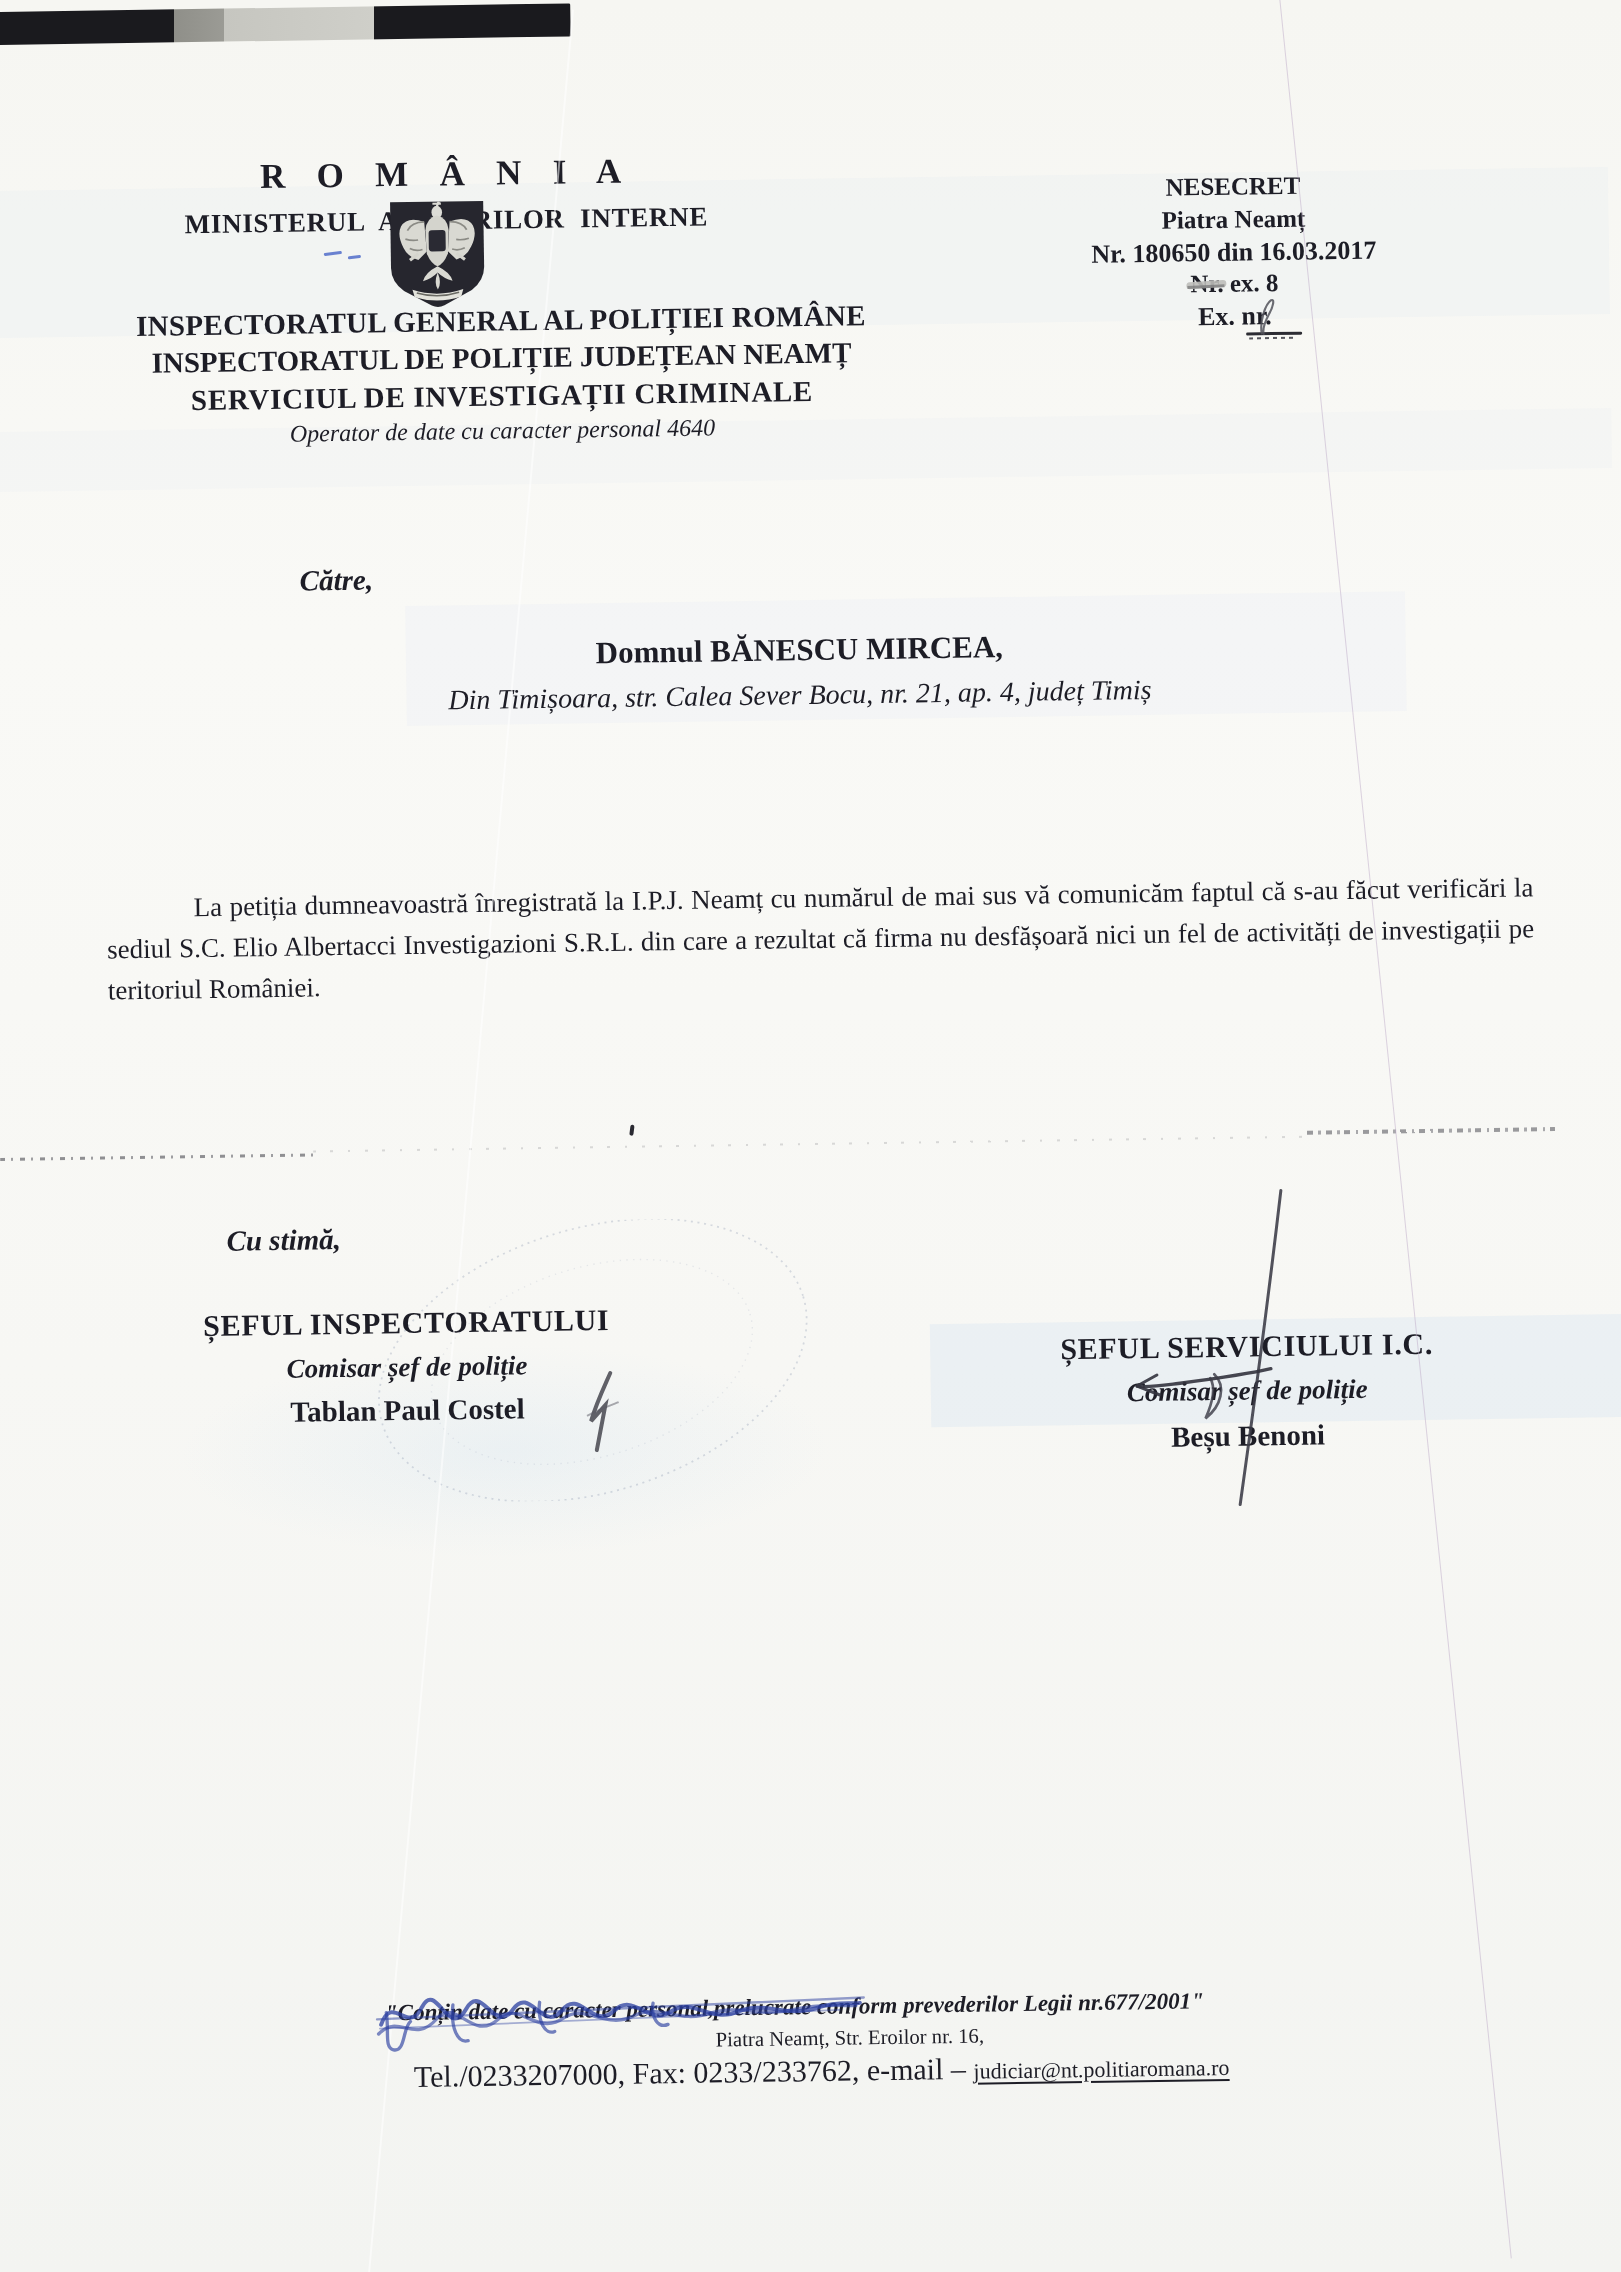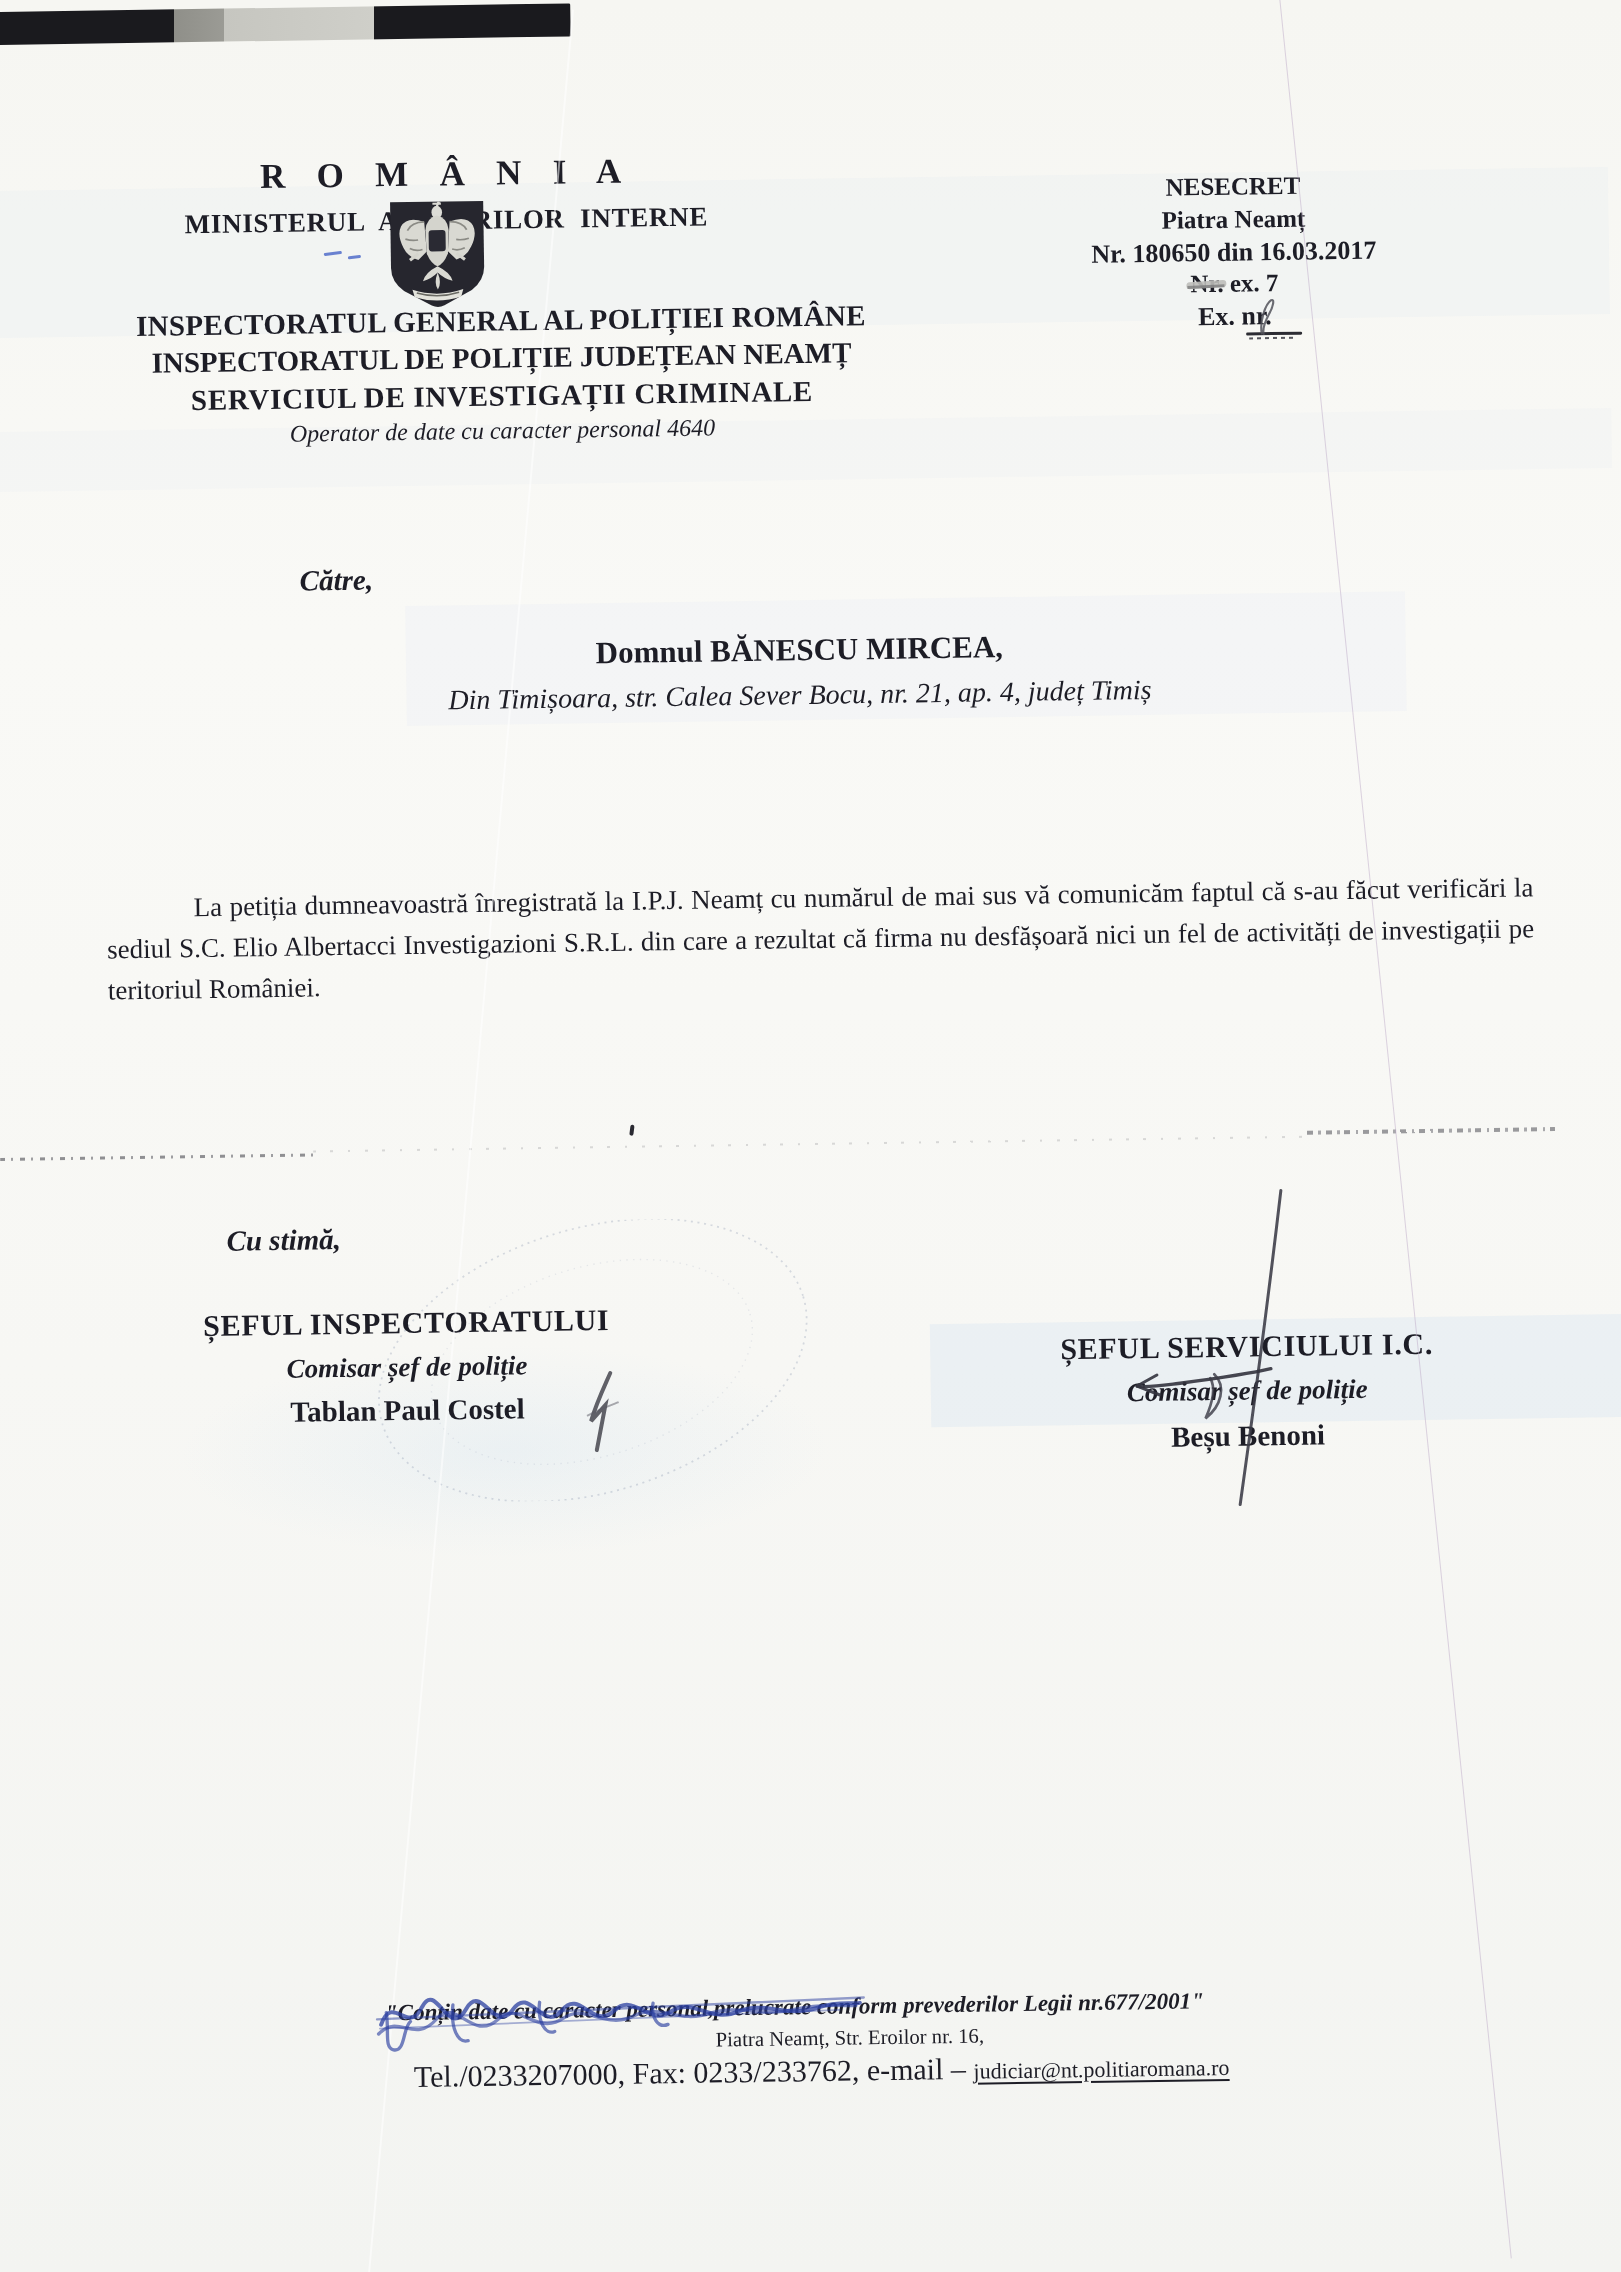--- a/index.html
+++ b/index.html
@@ -130,21 +130,21 @@
     </div>
 
     <div class="abs ctr b org1">INSPECTORATUL GENERAL AL POLIȚIEI ROMÂNE</div>
     <div class="abs ctr b org2">INSPECTORATUL DE POLIȚIE JUDEȚEAN  NEAMȚ</div>
     <div class="abs ctr b org3">SERVICIUL DE INVESTIGAȚII CRIMINALE</div>
     <div class="abs ctr i operator">Operator de date cu caracter personal 4640</div>
 
     <div class="abs ctr b clsline lvl">NESECRET</div>
     <div class="abs ctr b clsline city">Piatra Neamț</div>
     <div class="abs ctr b clsline regno">Nr. 180650 din 16.03.2017</div>
-    <div class="abs ctr b clsline copies"><span class="struck">Nr.</span><span> ex. 7</span></div>
+    <div class="abs ctr b clsline copies"><span class="struck">Nr.</span><span> ex. 8</span></div>
     <div class="abs ctr b clsline copyrow">Ex. nr.</div>
     <div class="hand-underline"></div>
     <div class="abs handglyph">
       <svg viewBox="0 0 50 60" width="33" height="40">
         <path d="M16,56 C13,38 22,12 31,6 C37,3 34,16 27,28 C21,39 17,48 19,57" fill="none" stroke="#52525a" stroke-width="3.2" stroke-linecap="round" opacity="0.85"></path>
       </svg>
     </div>
 
     <div class="abs i salut">Către,</div>
     <div class="abs ctr b rname">Domnul BĂNESCU MIRCEA,</div>

